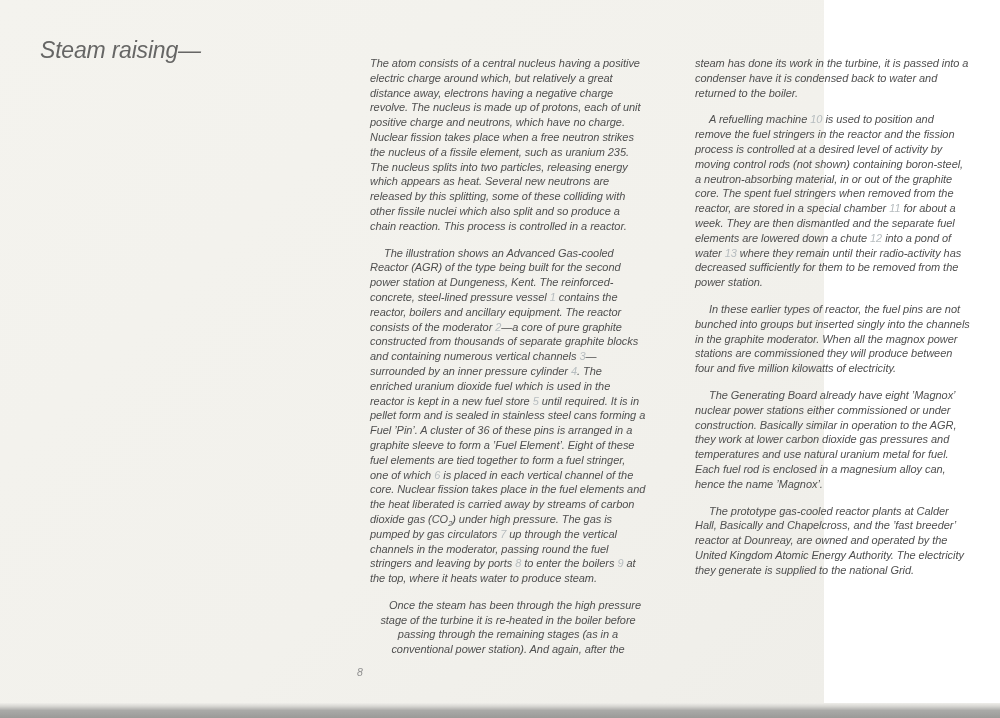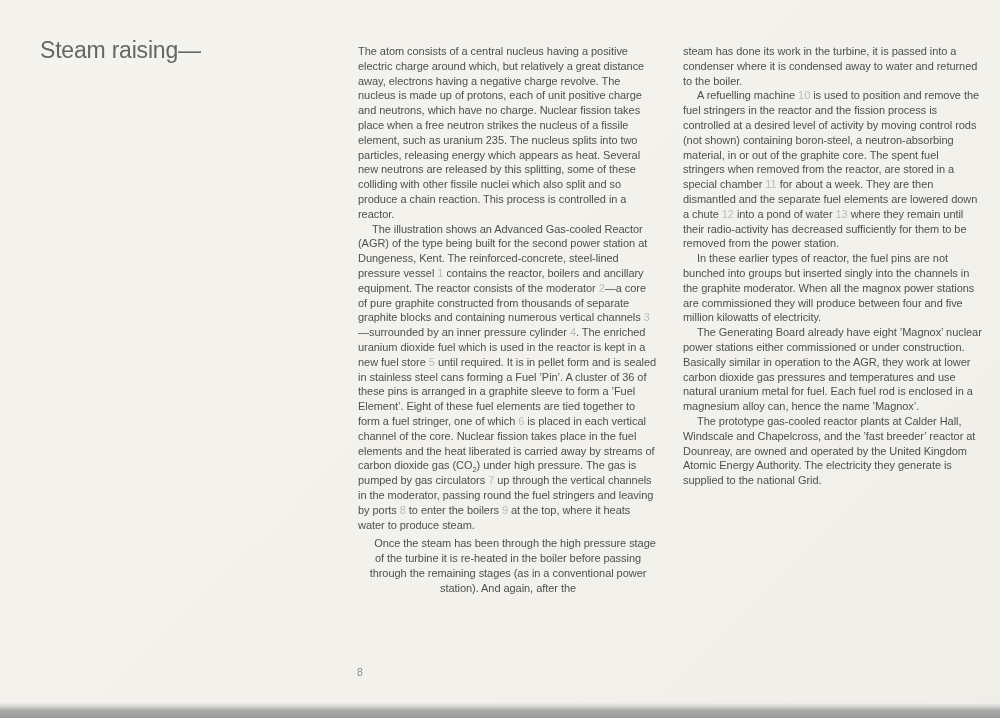--- a/index.html
+++ b/index.html
@@ -7,24 +7,25 @@
     padding: 0;
   }
   body {
     width: 1000px;
     height: 718px;
     overflow: hidden;
     font-family: "Liberation Sans", "DejaVu Sans", sans-serif;
   }
   .page {
     position: relative;
-    width: 1000px;
+    width: 824px;
     height: 718px;
     background: #f2f1ec;
     background: linear-gradient(135deg, #f4f3ee 0%, #f2f1ec 60%, #efeee9 100%);
+    font-style: italic;
   }
   .title {
     position: absolute;
     left: 40px;
     top: 34px;
     font-size: 23px;
     line-height: 33px;
     letter-spacing: -0.2px;
     color: #666665;
     font-weight: 400;
@@ -34,21 +35,21 @@
     top: 44px;
     width: 300px;
     font-size: 11px;
     line-height: 14.8px;
     letter-spacing: -0.05px;
     color: #4f4f4f;
   }
   .col-middle { left: 358px; }
   .col-right  { left: 683px; }
   .col p {
-    margin: 0;
+    margin: 12px;
   }
   .col p.indent { text-indent: 14px; }
   .col p.gap { margin-top: 4px; text-align: center; }
   .ref {
     color: #b6bcbf;
   }
   sub {
     font-size: 7.5px;
     line-height: 0;
   }
@@ -77,24 +78,24 @@
     <div>Steam raising—</div>
   </div>
 
   <div class="col col-middle">
       <p class="">The atom consists of a central nucleus having a positive electric charge around which, but relatively a great distance away, electrons having a negative charge revolve. The nucleus is made up of protons, each of unit positive charge and neutrons, which have no charge. Nuclear fission takes place when a free neutron strikes the nucleus of a fissile element, such as uranium 235. The nucleus splits into two particles, releasing energy which appears as heat. Several new neutrons are released by this splitting, some of these colliding with other fissile nuclei which also split and so produce a chain reaction. This process is controlled in a reactor.</p>
       <p class="indent">The illustration shows an Advanced Gas-cooled Reactor (AGR) of the type being built for the second power station at Dungeness, Kent. The reinforced-concrete, steel-lined pressure vessel <span class="ref">1</span> contains the reactor, boilers and ancillary equipment. The reactor consists of the moderator <span class="ref">2</span>—a core of pure graphite constructed from thousands of separate graphite blocks and containing numerous vertical channels <span class="ref">3</span>—surrounded by an inner pressure cylinder <span class="ref">4</span>. The enriched uranium dioxide fuel which is used in the reactor is kept in a new fuel store <span class="ref">5</span> until required. It is in pellet form and is sealed in stainless steel cans forming a Fuel ’Pin’. A cluster of 36 of these pins is arranged in a graphite sleeve to form a ’Fuel Element’. Eight of these fuel elements are tied together to form a fuel stringer, one of which <span class="ref">6</span> is placed in each vertical channel of the core. Nuclear fission takes place in the fuel elements and the heat liberated is carried away by streams of carbon dioxide gas (CO<sub>2</sub>) under high pressure. The gas is pumped by gas circulators <span class="ref">7</span> up through the vertical channels in the moderator, passing round the fuel stringers and leaving by ports <span class="ref">8</span> to enter the boilers <span class="ref">9</span> at the top, where it heats water to produce steam.</p>
       <p class="indent gap">Once the steam has been through the high pressure stage of the turbine it is re-heated in the boiler before passing through the remaining stages (as in a conventional power station). And again, after the</p>
     </div>
 
   <div class="col col-right">
-      <p class="">steam has done its work in the turbine, it is passed into a condenser where it is condensed away to water and returned to the boiler.</p>
+      <p class="">steam has done its work in the turbine, it is passed into a condenser have it is condensed back to water and returned to the boiler.</p>
       <p class="indent">A refuelling machine <span class="ref">10</span> is used to position and remove the fuel stringers in the reactor and the fission process is controlled at a desired level of activity by moving control rods (not shown) containing boron-steel, a neutron-absorbing material, in or out of the graphite core. The spent fuel stringers when removed from the reactor, are stored in a special chamber <span class="ref">11</span> for about a week. They are then dismantled and the separate fuel elements are lowered down a chute <span class="ref">12</span> into a pond of water <span class="ref">13</span> where they remain until their radio-activity has decreased sufficiently for them to be removed from the power station.</p>
       <p class="indent">In these earlier types of reactor, the fuel pins are not bunched into groups but inserted singly into the channels in the graphite moderator. When all the magnox power stations are commissioned they will produce between four and five million kilowatts of electricity.</p>
       <p class="indent">The Generating Board already have eight ’Magnox’ nuclear power stations either commissioned or under construction. Basically similar in operation to the AGR, they work at lower carbon dioxide gas pressures and temperatures and use natural uranium metal for fuel. Each fuel rod is enclosed in a magnesium alloy can, hence the name ’Magnox’.</p>
-      <p class="indent">The prototype gas-cooled reactor plants at Calder Hall, Windscale and Chapelcross, and the ’fast breeder’ reactor at Dounreay, are owned and operated by the United Kingdom Atomic Energy Authority. The electricity they generate is supplied to the national Grid.</p>
+      <p class="indent">The prototype gas-cooled reactor plants at Calder Hall, Basically and Chapelcross, and the ’fast breeder’ reactor at Dounreay, are owned and operated by the United Kingdom Atomic Energy Authority. The electricity they generate is supplied to the national Grid.</p>
     </div>
 
   <div class="page-number">8</div>
 
   <div class="bottom-edge"></div>
 
 </div>
 
 </body></html>

